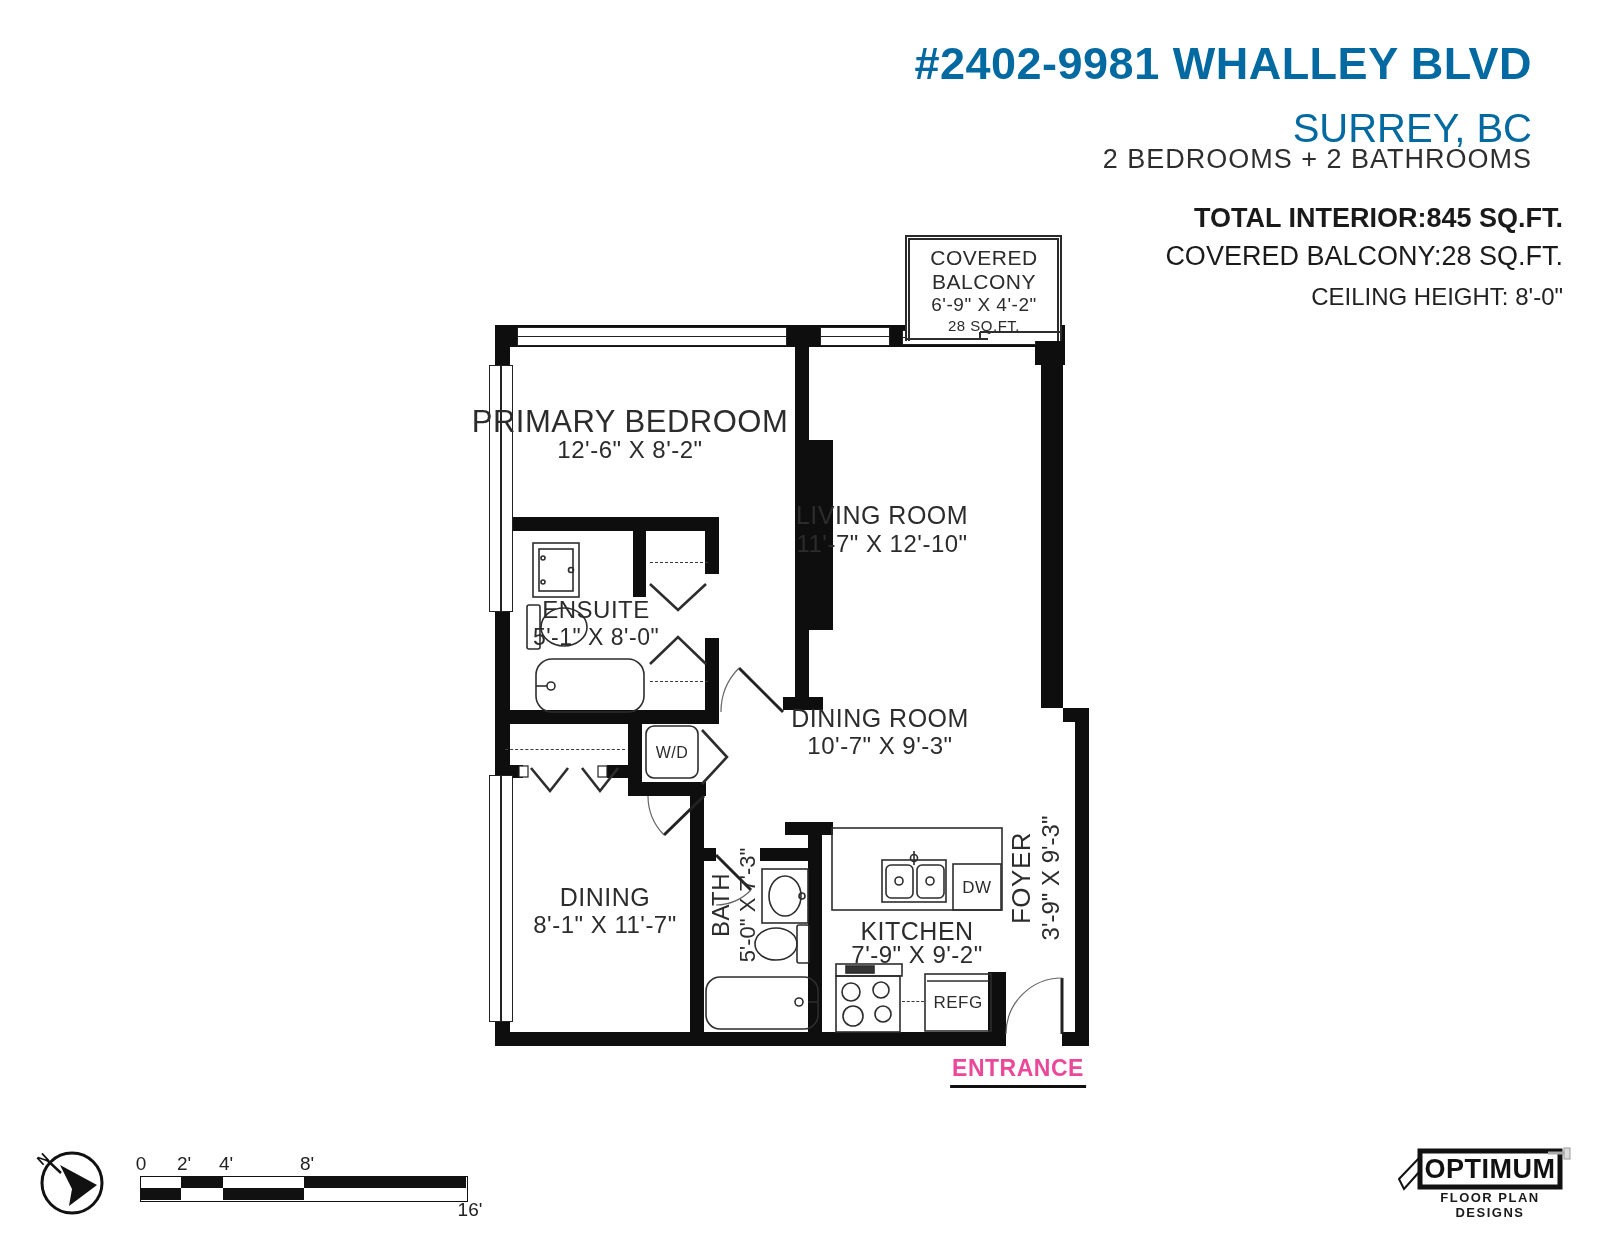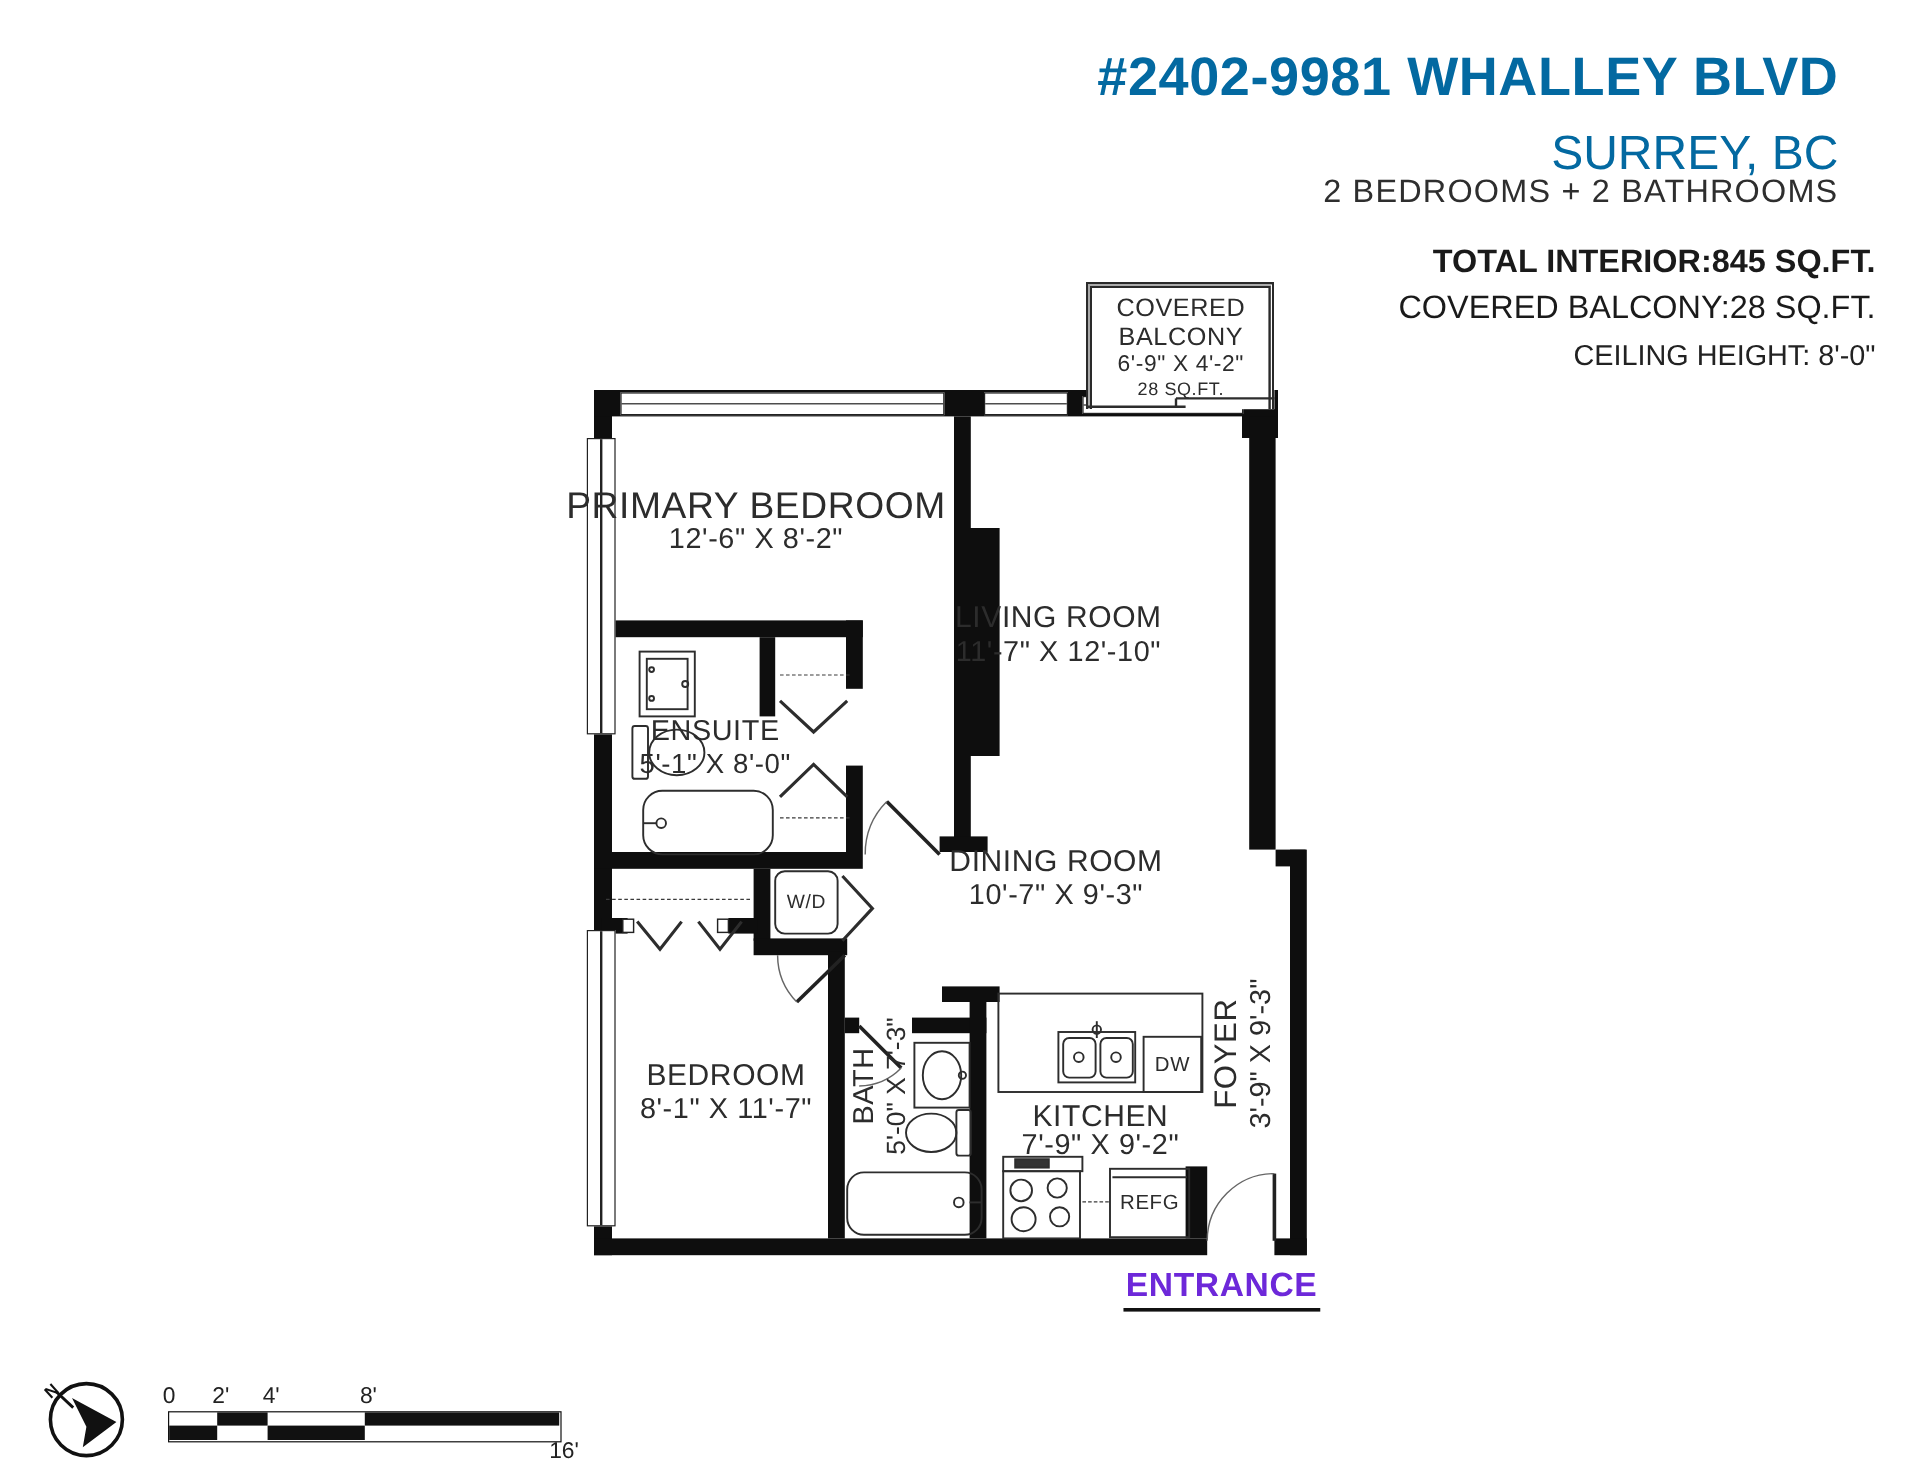--- a/index.html
+++ b/index.html
@@ -13,22 +13,22 @@
   .dash{position:absolute;border-top:1.8px dashed #3a3a3a;height:0}
   .rl{position:absolute;transform:translate(-50%,-50%);color:#2c2c2c;white-space:nowrap;
       text-align:center;letter-spacing:.5px;line-height:1}
   .rot{position:absolute;transform:translate(-50%,-50%) rotate(-90deg);color:#2c2c2c;
        white-space:nowrap;text-align:center;line-height:1.15}
   .balcony{position:absolute;border:5px double #2a2a2a;border-bottom:none;box-sizing:border-box;background:#fff}
   .hdr{position:absolute;right:68px;text-align:right;color:#0369a1}
   .statrow{display:flex;justify-content:flex-end;font-size:27px}
   .seg{position:absolute;background:#111}
   .sl{position:absolute;transform:translateX(-50%);font-size:19px;color:#222}
-  .entr{position:absolute;transform:translateX(-50%);font-weight:bold;font-size:28px;
-        border-bottom:3px solid #111;padding:0 2px 3px 2px;letter-spacing:.5px;color:#6d28d9}
+  .entr{position:absolute;transform:translateX(-50%);font-weight:bold;font-size:23px;
+        border-bottom:3px solid #111;padding:0 2px 3px 2px;letter-spacing:.5px;color:#ec4899}
   svg{position:absolute;left:0;top:0}
   .fp-stroke{stroke:#2d2d2d;fill:none;stroke-width:1.6px}
 </style>
 </head>
 <body>
 
 <div class="page">
 
   <div class="hdr" style="top:38px;font-size:45px;font-weight:bold;letter-spacing:.5px">#2402-9981 WHALLEY BLVD</div>
   <div class="hdr" style="top:106px;font-size:40px">SURREY, BC</div>
@@ -190,21 +190,21 @@
 
   <div class="rl" style="left:882px;top:515px;font-size:25px">LIVING ROOM</div>
   <div class="rl" style="left:882px;top:544px;font-size:24px">11'-7" X 12'-10"</div>
 
   <div class="rl" style="left:596px;top:610px;font-size:24px">ENSUITE</div>
   <div class="rl" style="left:596px;top:637px;font-size:23px">5'-1" X 8'-0"</div>
 
   <div class="rl" style="left:880px;top:718px;font-size:25px">DINING ROOM</div>
   <div class="rl" style="left:880px;top:746px;font-size:24px">10'-7" X 9'-3"</div>
 
-  <div class="rl" style="left:605px;top:897px;font-size:25px">BEDROOM</div>
+  <div class="rl" style="left:605px;top:897px;font-size:25px">DINING</div>
   <div class="rl" style="left:605px;top:925px;font-size:24px">8'-1" X 11'-7"</div>
 
   <div class="rl" style="left:917px;top:931px;font-size:25px">KITCHEN</div>
   <div class="rl" style="left:917px;top:955px;font-size:24px">7'-9" X 9'-2"</div>
 
   <div class="rot" style="left:733px;top:905px">
     <div style="font-size:24px;letter-spacing:.5px">BATH</div>
     <div style="font-size:22px">5'-0" X 7'-3"</div>
   </div>
   <div class="rot" style="left:1036px;top:878px">
@@ -231,14 +231,26 @@
     <div class="seg" style="left:0;top:11px;width:40px;height:12px"></div>
     <div class="seg" style="left:82px;top:11px;width:81px;height:12px"></div>
   </div>
   <div class="sl" style="left:141px;top:1153px">0</div>
   <div class="sl" style="left:184px;top:1153px">2'</div>
   <div class="sl" style="left:226px;top:1153px">4'</div>
   <div class="sl" style="left:307px;top:1153px">8'</div>
   <div class="sl" style="left:470px;top:1199px">16'</div>
 
 
+  <div class="abs" style="left:1398px;top:1147px;width:175px;height:62px">
+    <svg width="175" height="62" viewBox="0 0 175 62" style="left:0;top:0">
+      <polygon points="22,10 22,24 6,42 1,32" fill="#fff" stroke="#111" stroke-width="2"></polygon>
+      <rect x="22" y="4" width="140" height="36" fill="#fff" stroke="#111" stroke-width="5"></rect>
+      <path d="M150,6 L168,6" stroke="#aaa" stroke-width="3"></path>
+      <rect x="166" y="1" width="6" height="11" fill="#ddd" stroke="#999" stroke-width="1"></rect>
+    </svg>
+    <div class="abs" style="left:24px;top:6px;width:136px;height:32px;line-height:32px;text-align:center;
+                font-size:27px;font-weight:bold;letter-spacing:.5px;color:#111">OPTIMUM</div>
+    <div class="abs" style="left:20px;top:43px;width:144px;text-align:center;font-size:13px;font-weight:bold;
+                letter-spacing:1.5px;color:#1a1a1a">FLOOR PLAN DESIGNS</div>
+  </div>
 
 </div>
 
 </body></html>

